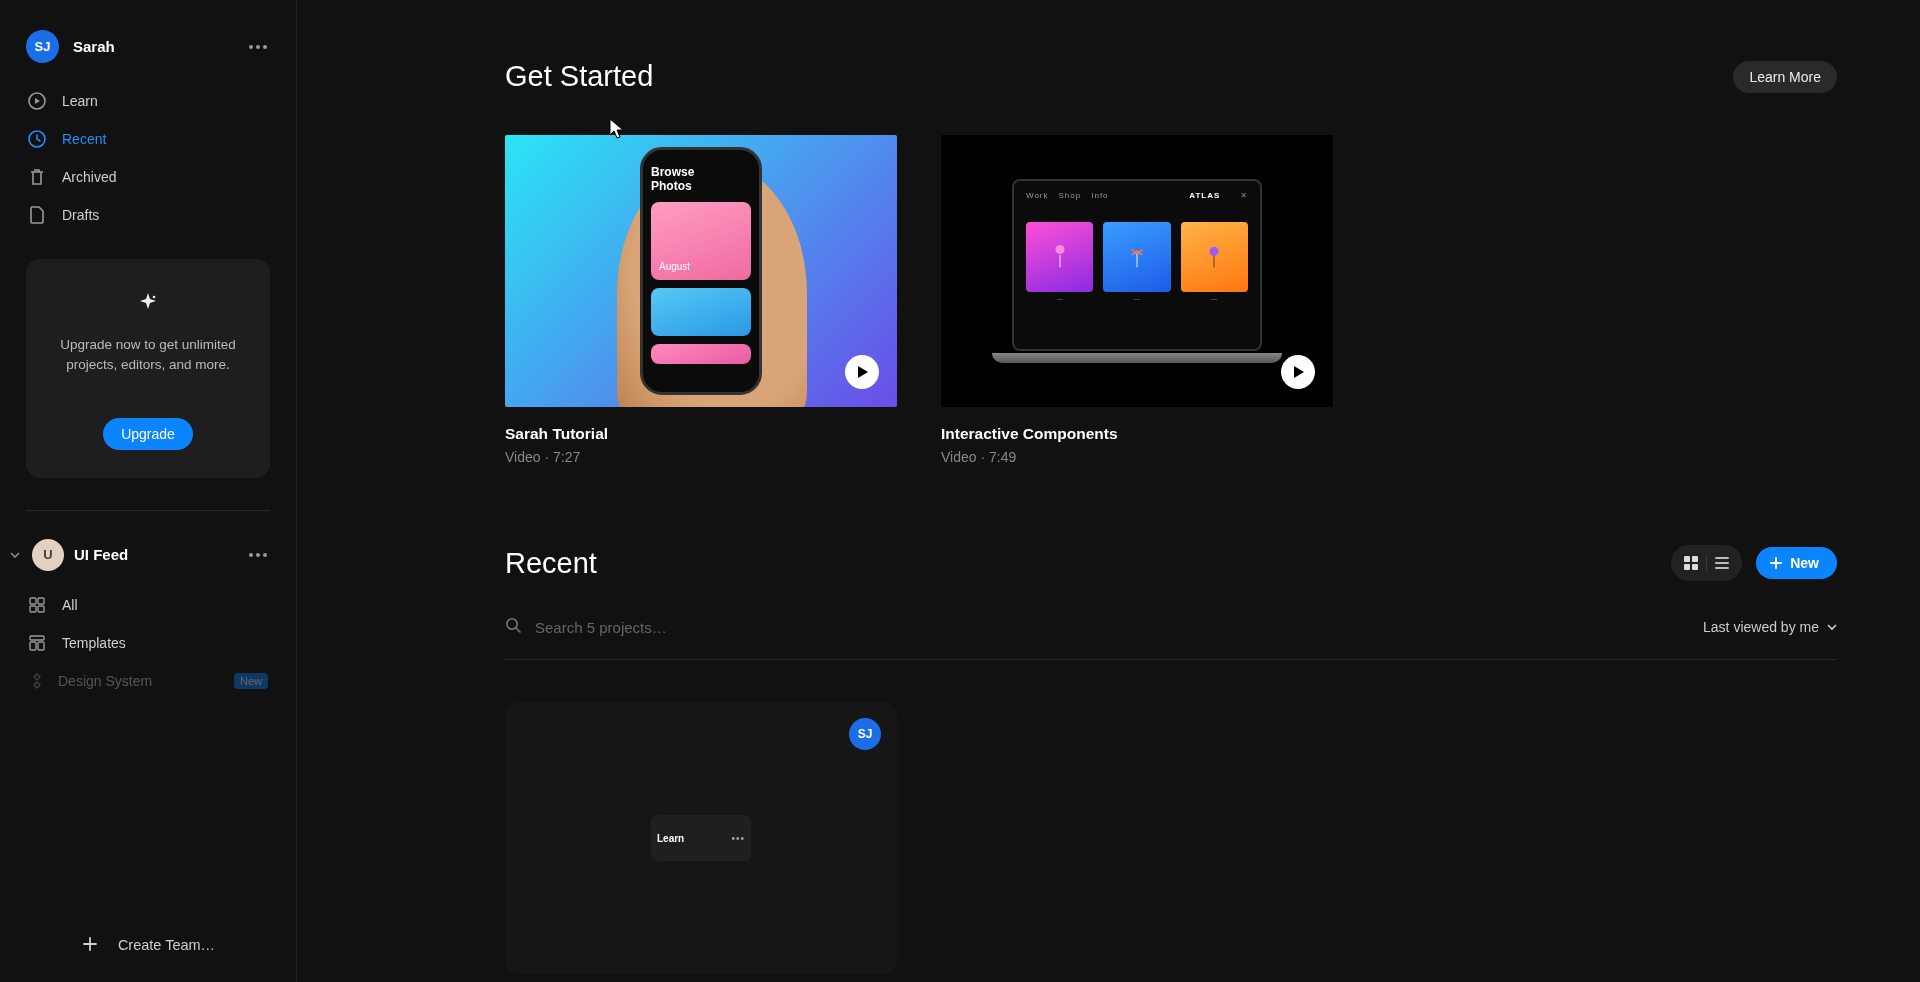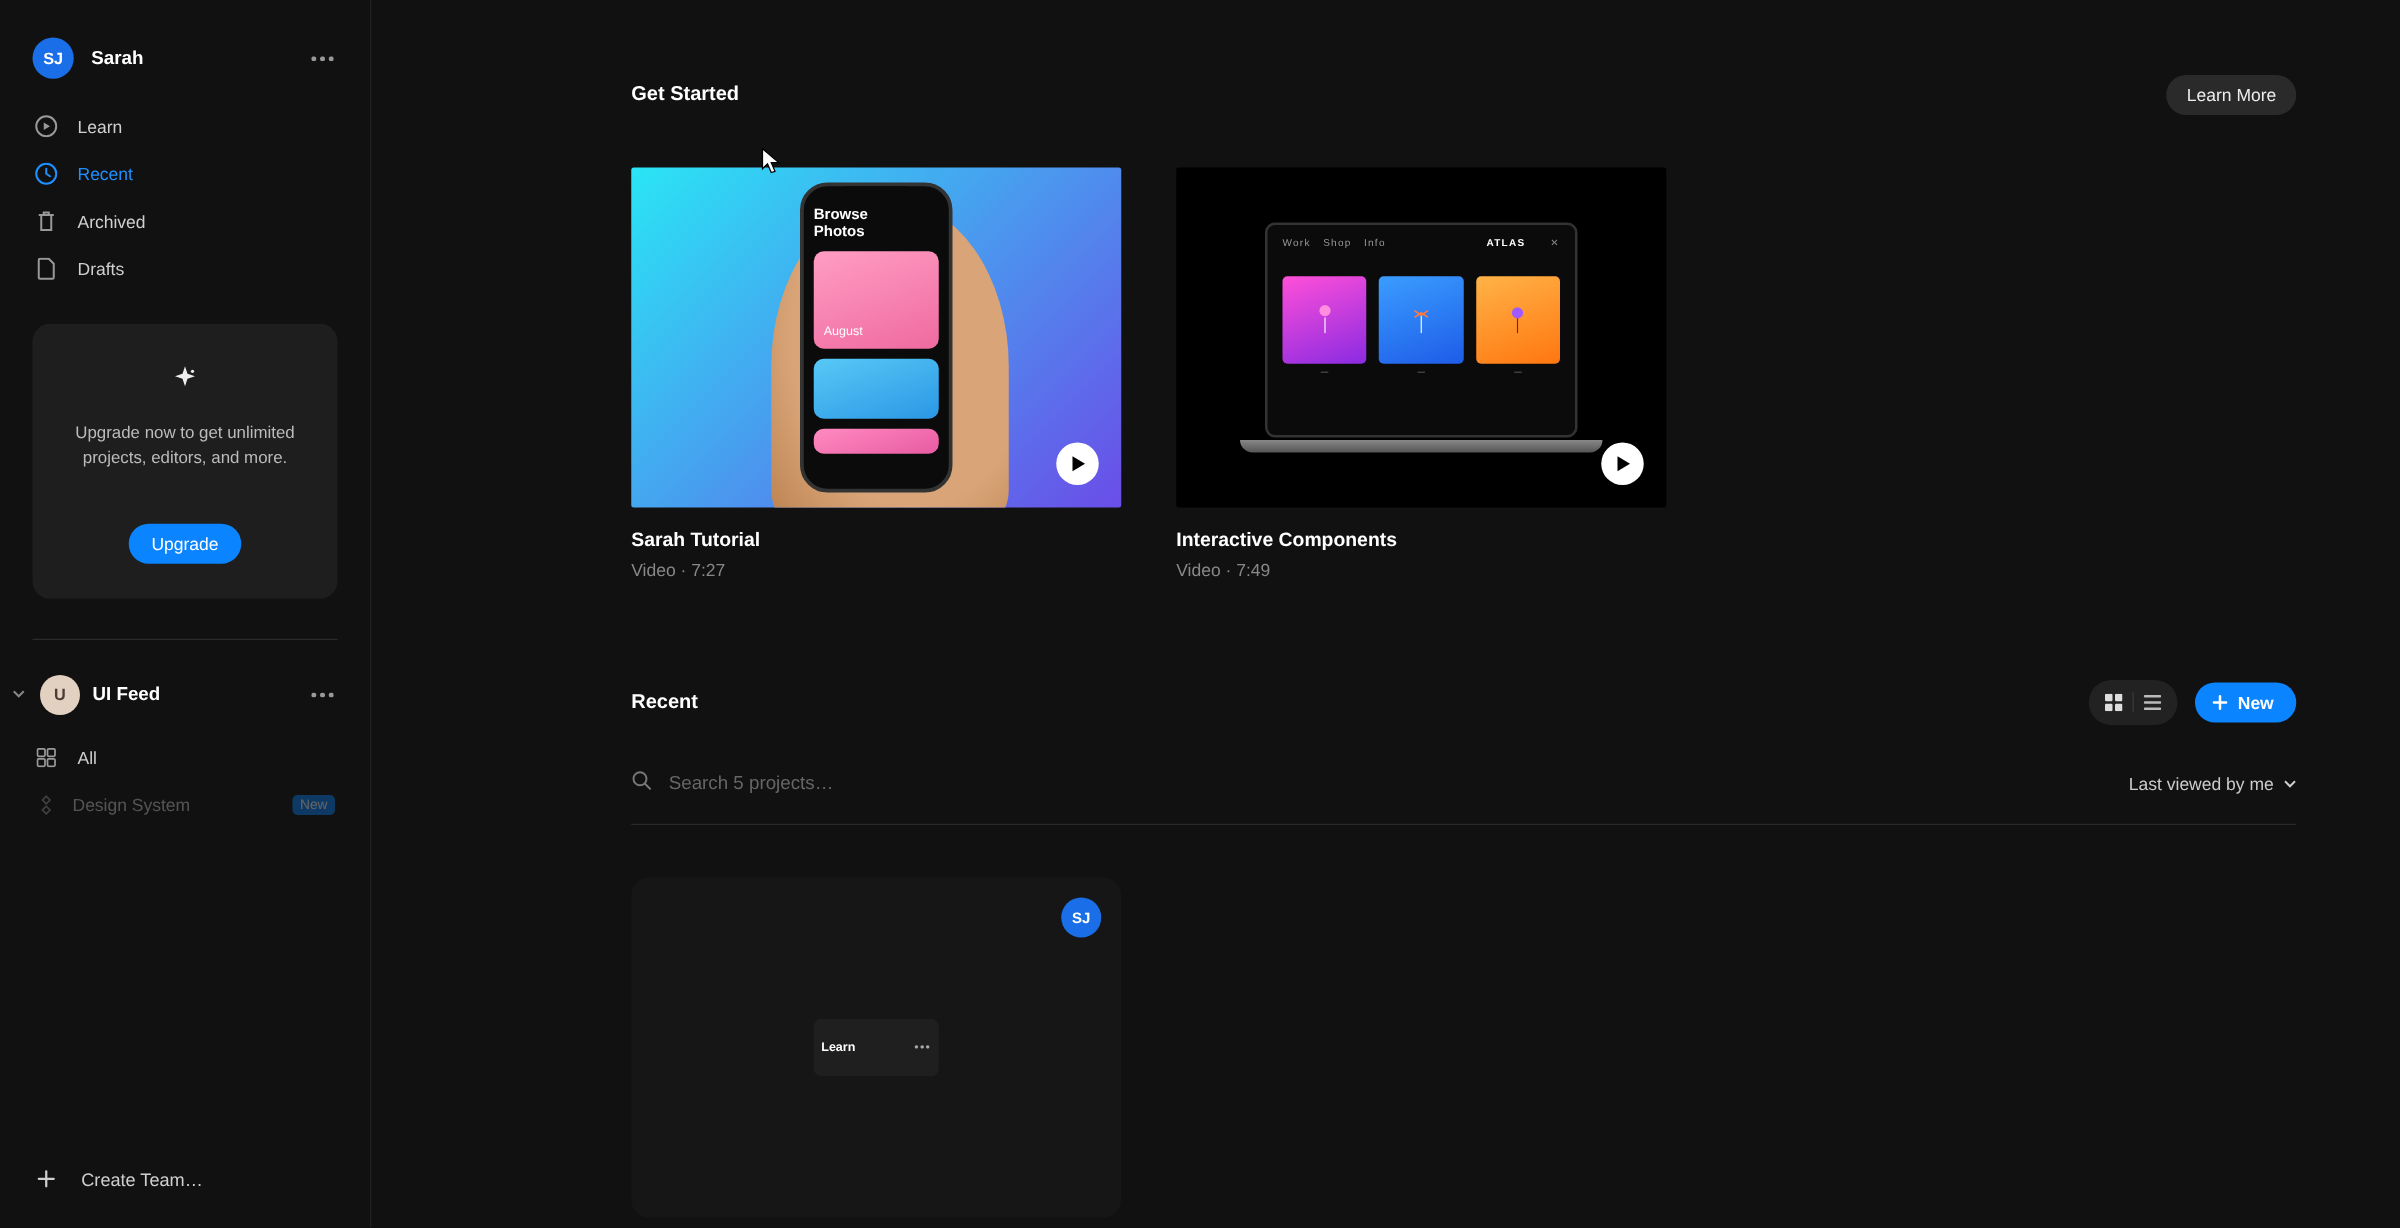--- a/index.html
+++ b/index.html
@@ -135,20 +135,21 @@
     position: absolute;
     left: 0; right: 0; bottom: 0;
     height: 74px;
     display: flex; align-items: center;
     gap: 19px;
     padding: 0 28px;
     color: #cfcfcf;
     font-size: 14.5px;
     cursor: pointer;
     background: #111;
+    justify-content: center;
   }
   .create-team .plus { width: 18px; text-align: center; }
 
   
   .main {
     flex: 1;
     padding: 60px 0 0 0;
     overflow: hidden;
     position: relative;
   }
@@ -156,21 +157,21 @@
     max-width: 1332px;
     margin-left: 208px;
   }
 
   .section-header {
     display: flex;
     align-items: center;
     justify-content: space-between;
     margin-bottom: 42px;
   }
-  .section-title { font-size: 16px; font-weight: 700; }
+  .section-title { font-size: 29px; font-weight: 400; }
 
   .pill-btn {
     background: #2a2a2a;
     color: #eee;
     font-size: 14px;
     font-weight: 500;
     padding: 8px 16px;
     border-radius: 18px;
     cursor: pointer;
   }
@@ -479,20 +480,30 @@
       <div class="nav-item">
         <span class="icon">
           <svg width="16" height="16" viewBox="0 0 16 16">
               <rect x="1" y="1" width="6" height="6" rx="1" fill="none" stroke="#999" stroke-width="1.4"></rect>
               <rect x="9" y="1" width="6" height="6" rx="1" fill="none" stroke="#999" stroke-width="1.4"></rect>
               <rect x="1" y="9" width="6" height="6" rx="1" fill="none" stroke="#999" stroke-width="1.4"></rect>
               <rect x="9" y="9" width="6" height="6" rx="1" fill="none" stroke="#999" stroke-width="1.4"></rect>
             </svg>
         </span>
         <span>All</span>
+      </div>
+      <div class="nav-item">
+        <span class="icon">
+          <svg width="16" height="16" viewBox="0 0 16 16">
+              <rect x="1" y="1" width="14" height="4" rx="1" fill="none" stroke="#999" stroke-width="1.4"></rect>
+              <rect x="1" y="7" width="6" height="8" rx="1" fill="none" stroke="#999" stroke-width="1.4"></rect>
+              <rect x="9" y="7" width="6" height="8" rx="1" fill="none" stroke="#999" stroke-width="1.4"></rect>
+            </svg>
+        </span>
+        <span>Templates</span>
       </div>
 
       <div class="nav-item" style="opacity:.35;gap:12px;">
         <span class="icon">
           <svg width="16" height="16" viewBox="0 0 16 16">
               <path d="M8 1l3 3-3 3-3-3zM8 9l3 3-3 3-3-3z" fill="none" stroke="#999" stroke-width="1.4"></path>
             </svg>
         </span>
         <span>Design System</span>
         <span class="badge">New</span>

